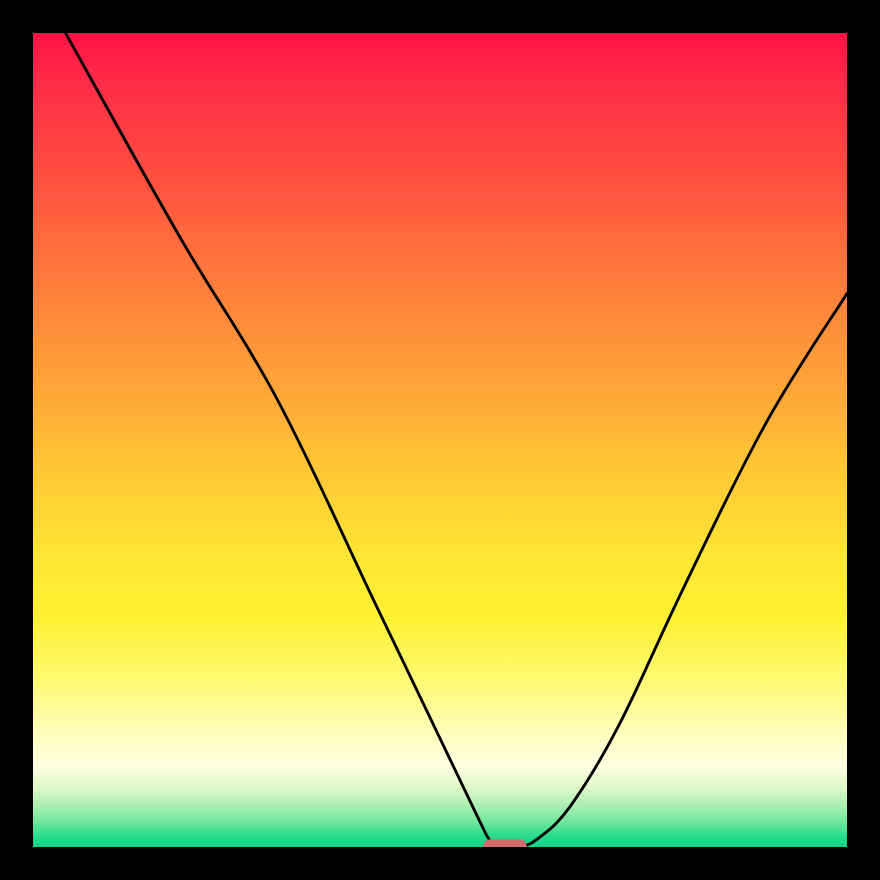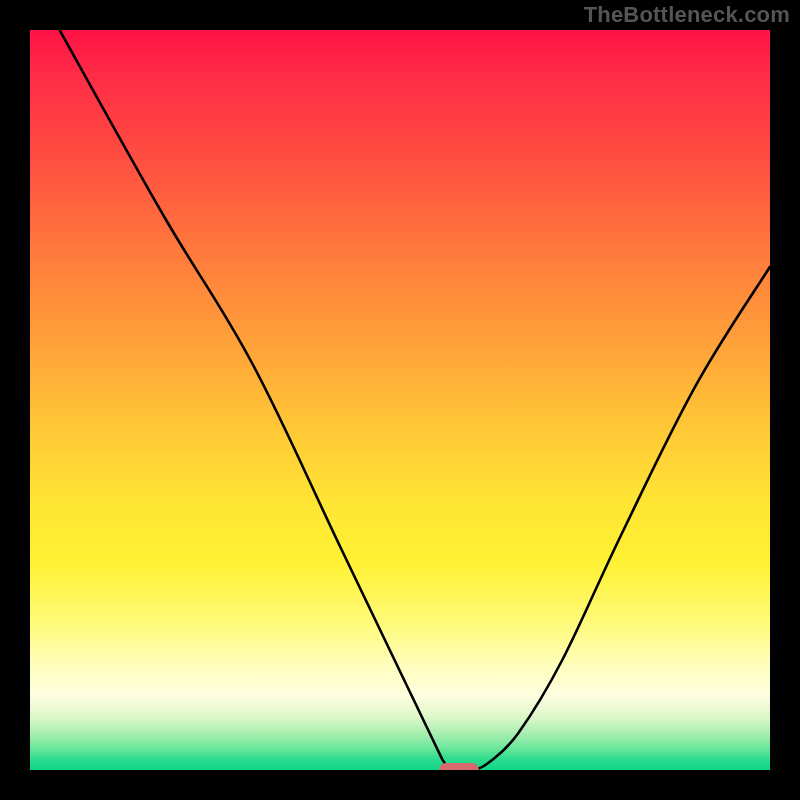--- a/index.html
+++ b/index.html
@@ -74,21 +74,20 @@
     border-radius: 7px;
     background: #d66a6c;
     z-index: 4;
   }
 </style>
 </head>
 <body>
 
 <div class="frame">
 
-  <div class="watermark">TheBottleneck.com</div>
 
   <div class="plot">
     <div class="gradient"></div>
 
     <svg class="curves" viewBox="0 0 740 740" preserveAspectRatio="none">
       <path id="left-curve" fill="none" stroke="#000" stroke-width="2.6" stroke-linecap="round" d="M 29.6 0.0 C 48.2 33.3, 98.6 125.1, 133.2 185.0 C 167.8 244.9, 190.0 273.1, 222.0 333.0 C 254.0 392.9, 278.8 451.4, 310.8 518.0 C 342.8 584.6, 381.0 664.4, 399.6 703.0 C 418.2 741.6, 410.4 725.9, 414.4 732.6 C 418.4 739.3, 419.1 738.7, 421.8 740.0 C 424.5 741.3, 427.9 740.0, 429.2 740.0"></path>
       <path id="right-curve" fill="none" stroke="#000" stroke-width="2.6" stroke-linecap="round" d="M 444.0 740.0 C 446.7 738.7, 450.8 739.3, 458.8 732.6 C 466.8 725.9, 475.1 721.6, 488.4 703.0 C 501.7 684.4, 514.2 665.0, 532.8 629.0 C 551.4 593.0, 568.0 552.5, 592.0 503.2 C 616.0 453.9, 639.4 403.2, 666.0 355.2 C 692.6 307.2, 726.7 258.1, 740.0 236.8"></path>
     </svg>
 
     <div id="marker" class="marker" style="left: 409.2px; top: 733px; background: rgb(214, 106, 108);"></div>

